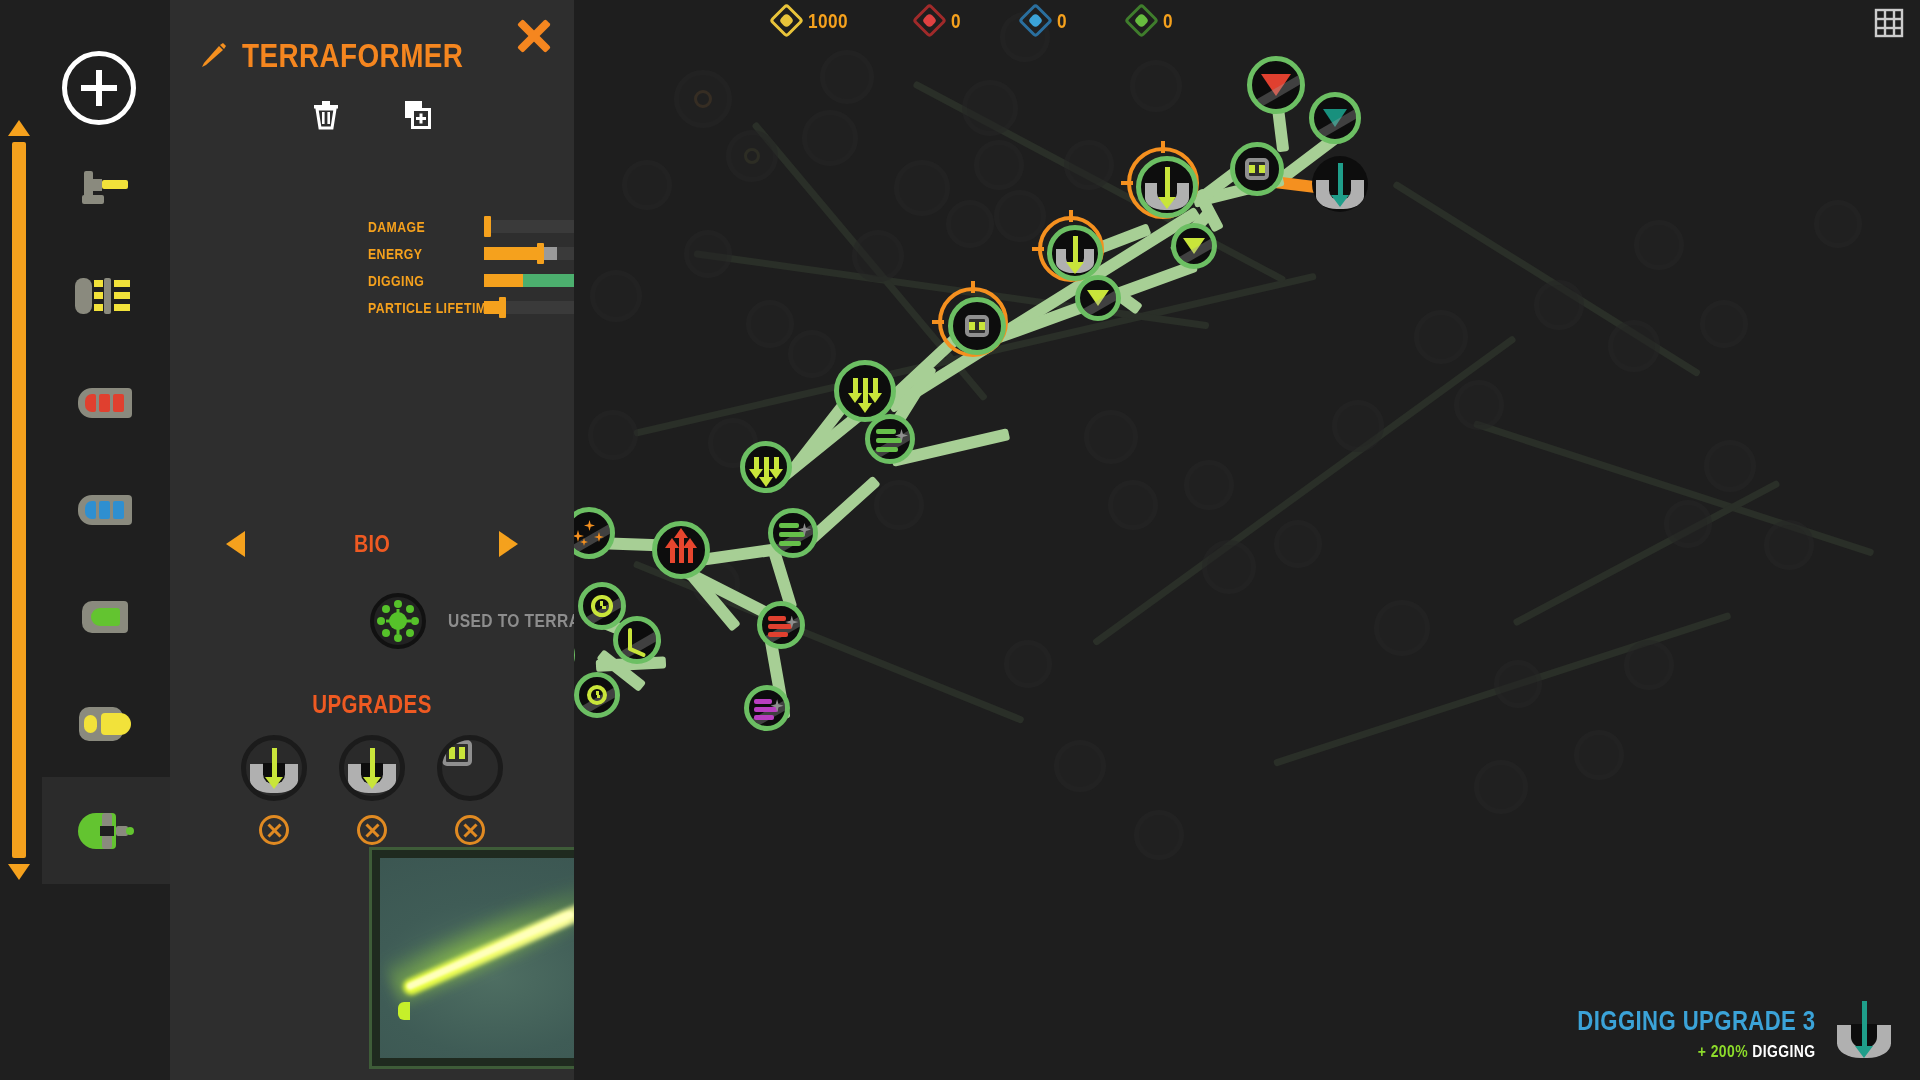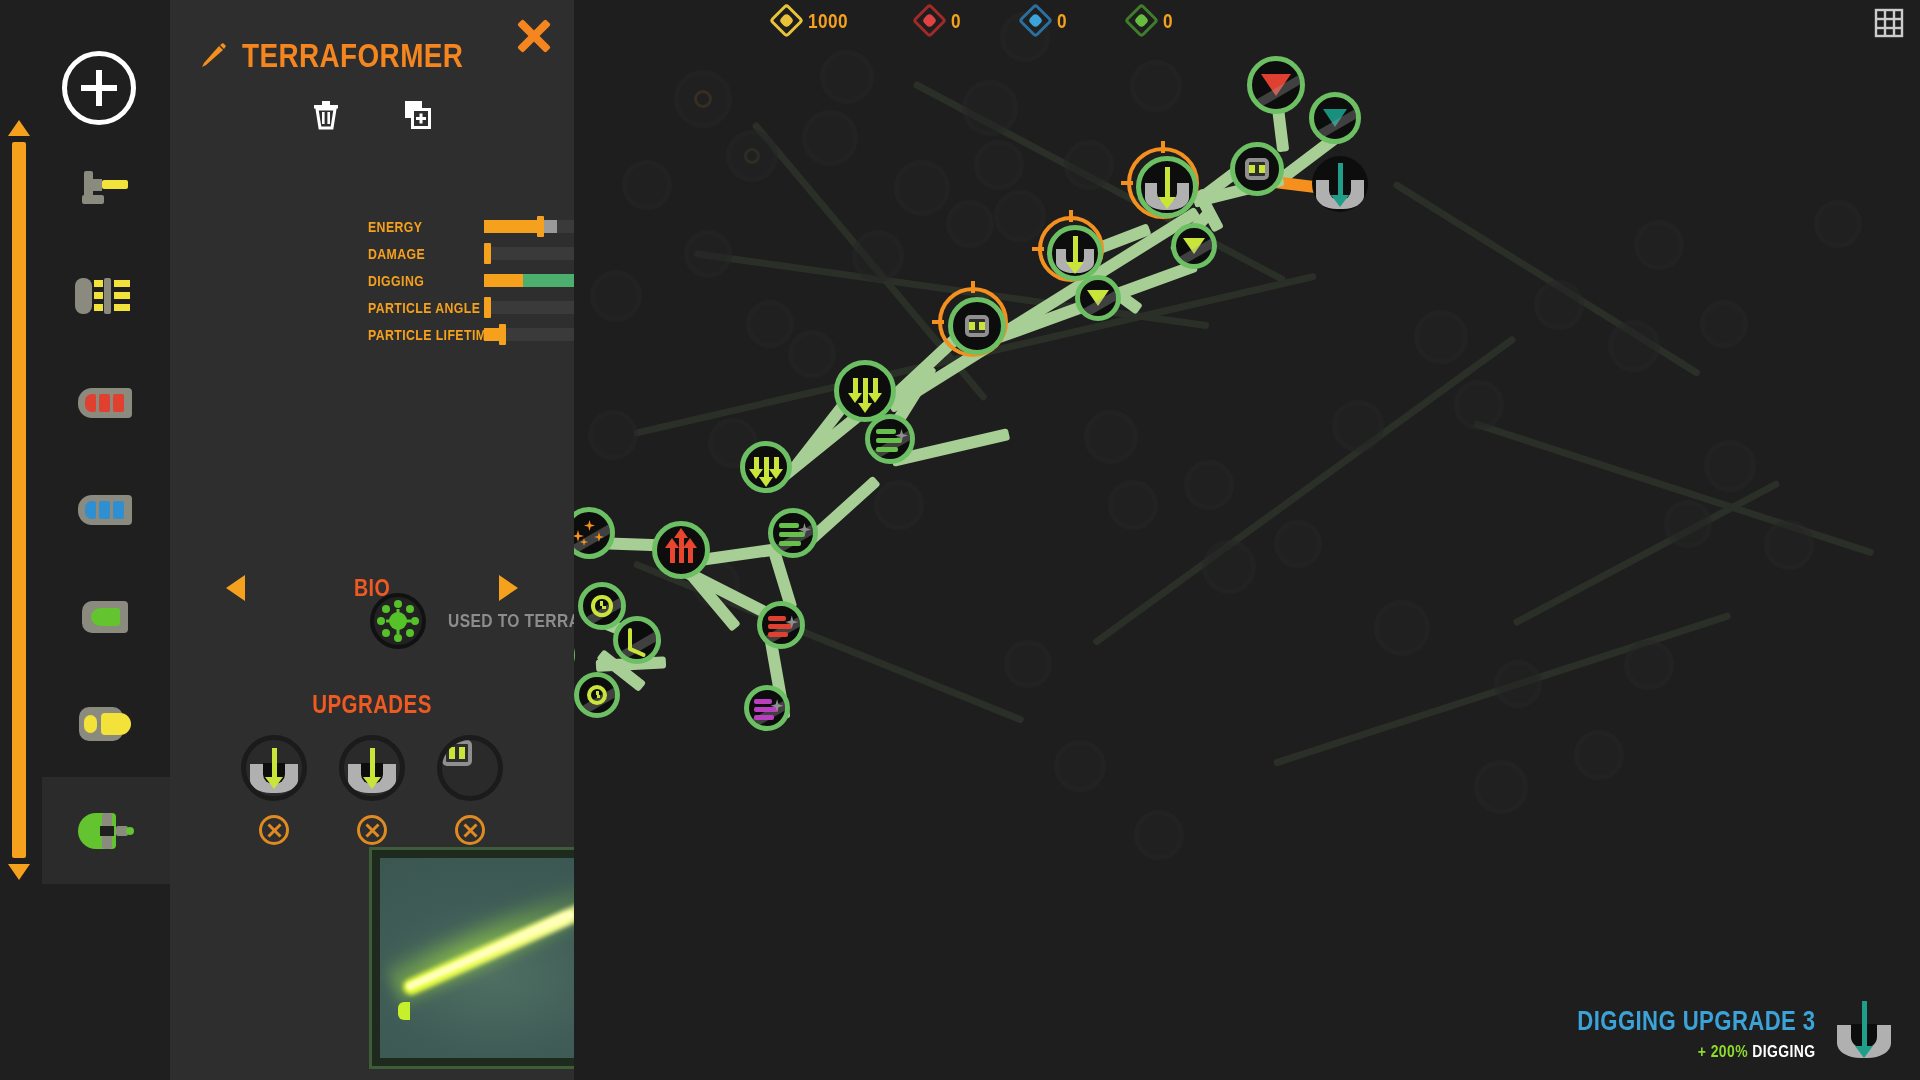--- a/index.html
+++ b/index.html
@@ -91,21 +91,21 @@
 
   .icon-btn-row { position: absolute; left: 0; top: 98px; width: 404px;
     display: flex; justify-content: center; gap: 58px; }
   .icon-btn { width: 34px; height: 34px; cursor: pointer; }
 
   .selector {
     position: absolute; left: 0; width: 404px; height: 34px;
     display: flex; align-items: center; justify-content: center;
   }
   .selector.weapon { top: 163px; }
-  .selector.type   { top: 527px; margin-top: 44px; }
+  .selector.type   { top: 527px; }
   .sel-label { font-size: 24px; color: #ef5a22; min-width: 210px; text-align: center; }
   .sel-label.bio { color: #ef5a22; }
   .arrow-l, .arrow-r {
     width: 0; height: 0; cursor: pointer;
     border-top: 13px solid transparent; border-bottom: 13px solid transparent;
   }
   .arrow-l { border-right: 19px solid #f5a11d; margin-right: 22px; }
   .arrow-r { border-left: 19px solid #f5a11d; margin-left: 22px; }
 
   
@@ -439,45 +439,39 @@
           <rect x="13" y="13" width="14" height="15" fill="#2e2e2e"></rect>
           <rect x="18.5" y="15.5" width="3" height="10" fill="#fff"></rect>
           <rect x="15" y="19" width="10" height="3" fill="#fff"></rect>
         </svg>
       </span>
     </div>
 
 
     <div class="stats">
       <div class="stat-row">
+        <span class="stat-name cond">DAMAGE</span>
+        <span class="stat-track">
+          <i class="stat-handle" style="left:0%;"></i>
+        </span>
+      </div>
+      <div class="stat-row">
         <span class="stat-name cond">ENERGY</span>
         <span class="stat-track">
           <i class="stat-ghost" style="left:26%;width:8%;"></i>
           <i class="stat-fill" style="width:26%;"></i>
           <i class="stat-handle" style="left:24.5%;"></i>
-        </span>
-      </div>
-      <div class="stat-row">
-        <span class="stat-name cond">DAMAGE</span>
-        <span class="stat-track">
-          <i class="stat-handle" style="left:0%;"></i>
         </span>
       </div>
       <div class="stat-row">
         <span class="stat-name cond">DIGGING</span>
         <span class="stat-track">
           <i class="stat-fill" style="width:18%;"></i>
           <i class="stat-extra" style="left:18%;width:27%;"></i>
           <i class="stat-handle" style="left:44%;"></i>
-        </span>
-      </div>
-      <div class="stat-row">
-        <span class="stat-name cond">PARTICLE ANGLE</span>
-        <span class="stat-track">
-          <i class="stat-handle" style="left:0%;"></i>
         </span>
       </div>
       <div class="stat-row">
         <span class="stat-name cond">PARTICLE LIFETIME</span>
         <span class="stat-track">
           <i class="stat-fill" style="width:9%;"></i>
           <i class="stat-handle" style="left:7%;"></i>
         </span>
       </div>
     </div>

